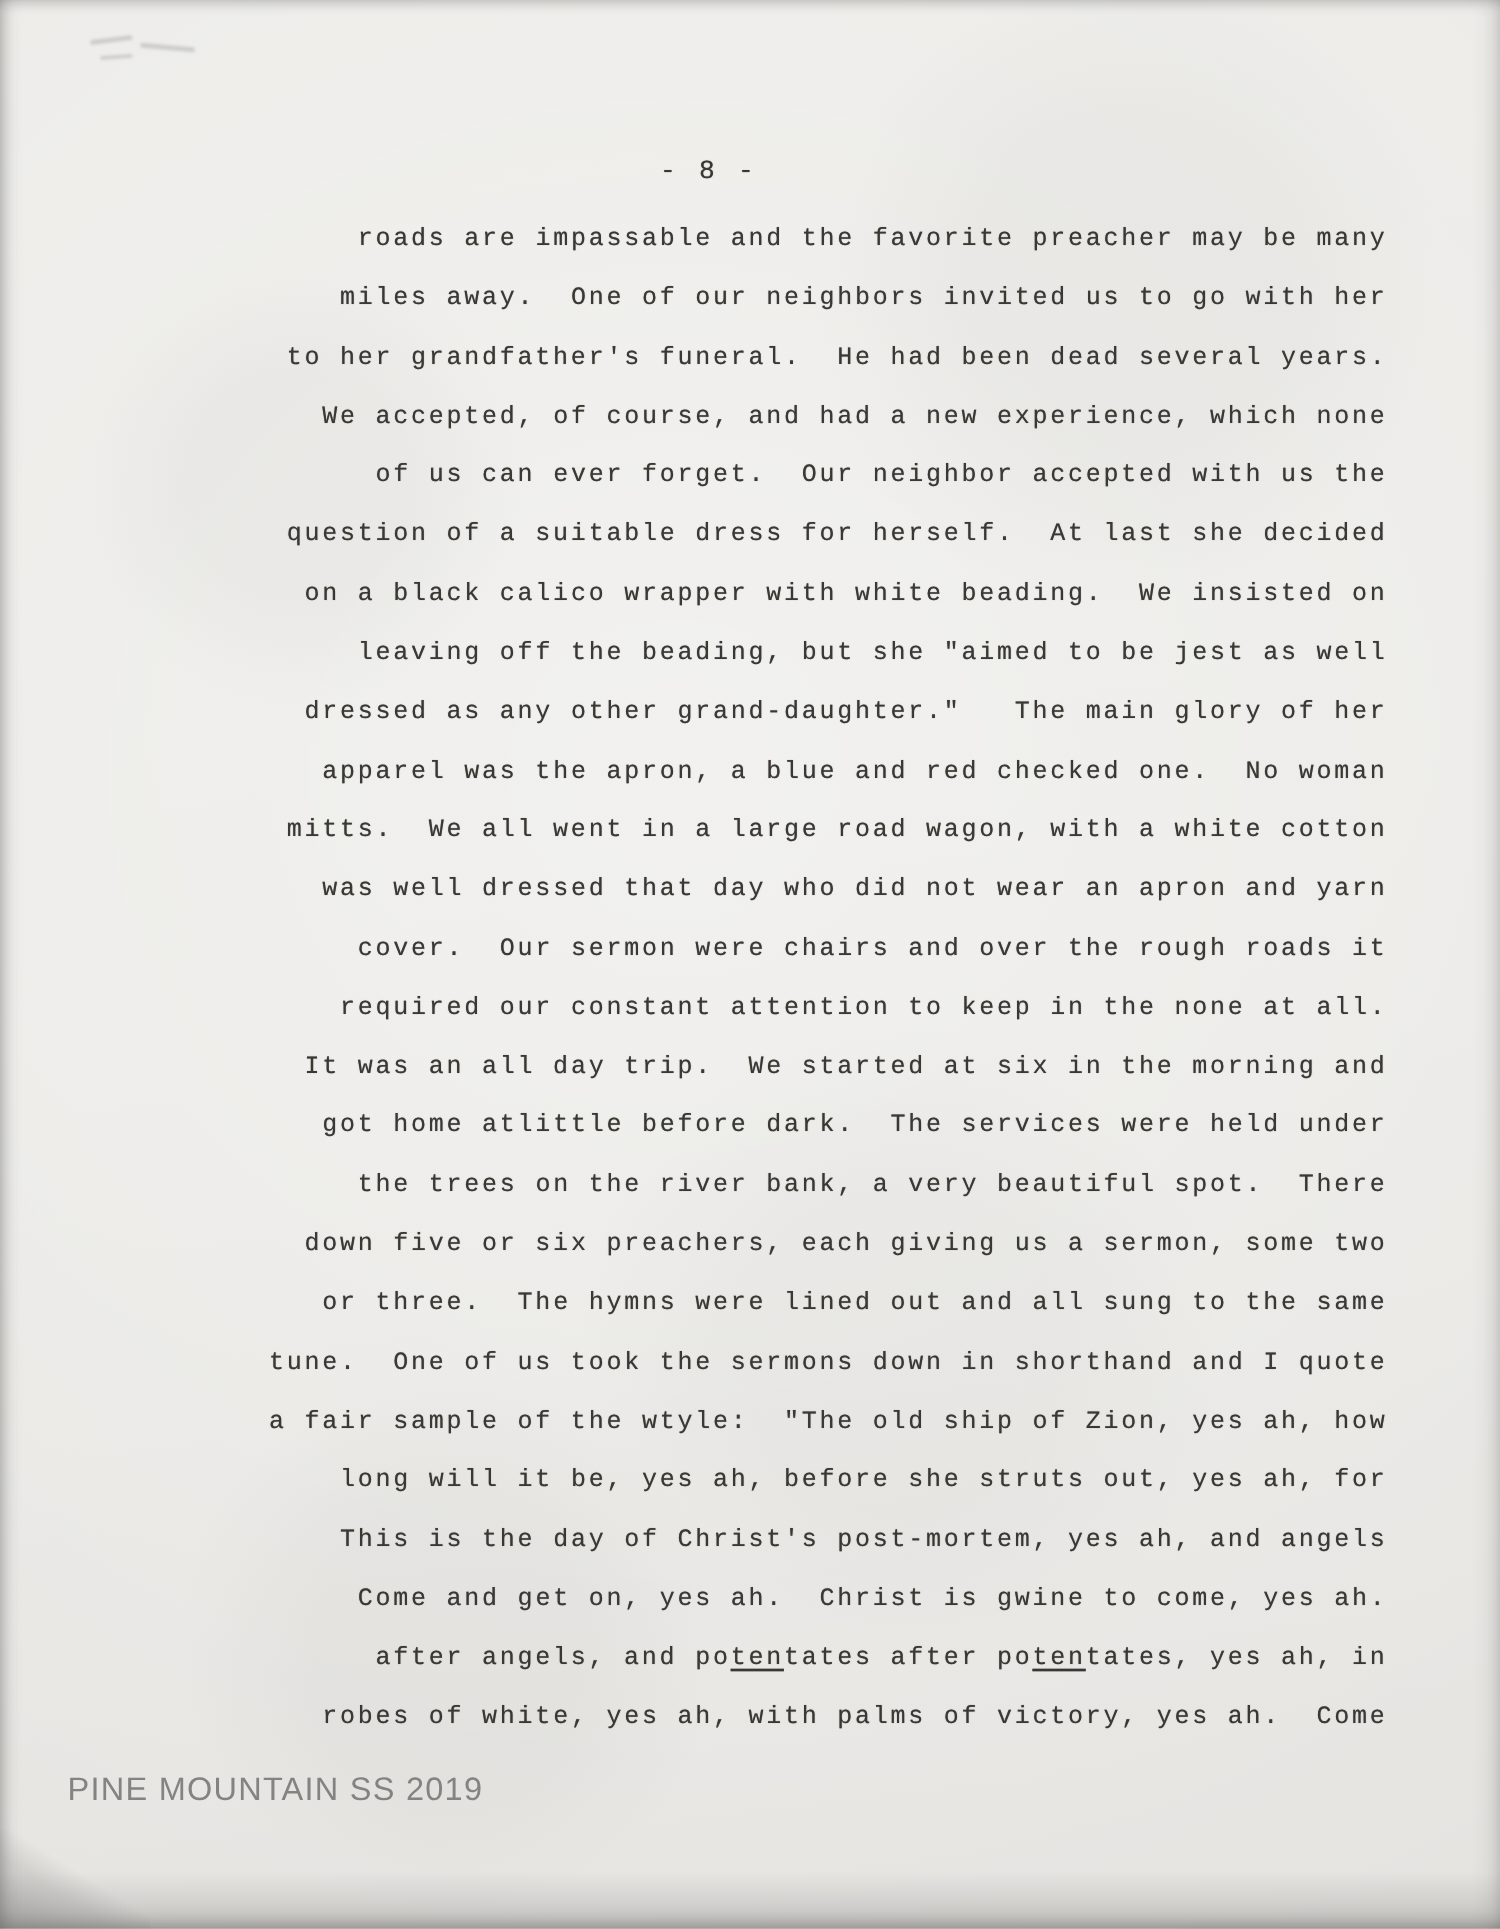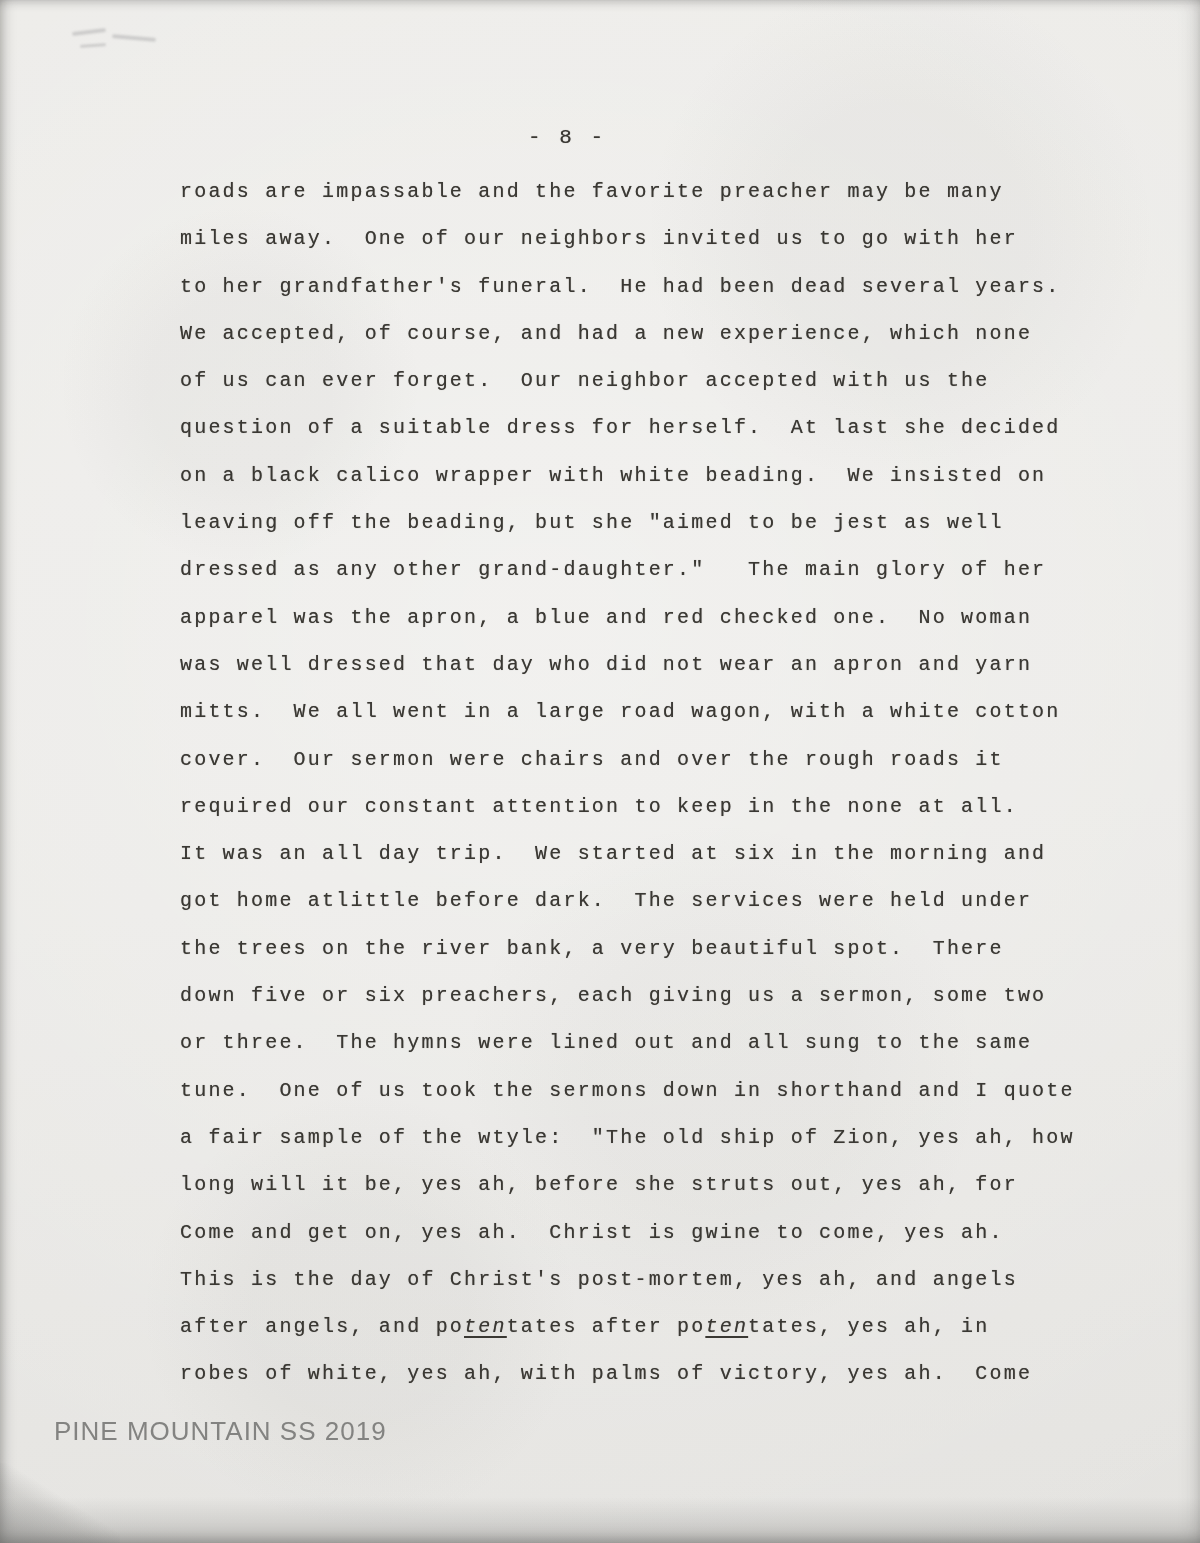--- a/index.html
+++ b/index.html
@@ -87,36 +87,36 @@
     letter-spacing: 3px;
     color: #3a3833;
     text-shadow: 0 0 0.7px rgba(45,42,38,0.65);
     white-space: pre;
   }
   .text-block {
     position: absolute;
     left: 180px;
     top: 168px;
     width: 930px;
+    text-align: right;
   }
   .line {
     font-family: "Liberation Mono", "DejaVu Sans Mono", monospace;
     font-size: 20px;
     letter-spacing: 2.2px;
     line-height: 47.3px;
     height: 47.3px;
     color: #3a3833;
     text-shadow: 0 0 0.7px rgba(45,42,38,0.6);
     white-space: pre;
   }
   .line span.u {
     text-decoration: underline;
     text-decoration-thickness: 2px;
     text-underline-offset: 4px;
-    font-style: italic;
   }
   .watermark {
     position: absolute;
     left: 54px;
     top: 1416px;
     font-family: "Liberation Sans", sans-serif;
     font-size: 26px;
     font-stretch: condensed;
     letter-spacing: 1px;
     color: rgba(125,125,123,0.95);
@@ -140,34 +140,34 @@
       <div class="line">roads are impassable and the favorite preacher may be many</div>
       <div class="line">miles away.  One of our neighbors invited us to go with her</div>
       <div class="line">to her grandfather's funeral.  He had been dead several years.</div>
       <div class="line">We accepted, of course, and had a new experience, which none</div>
       <div class="line">of us can ever forget.  Our neighbor accepted with us the</div>
       <div class="line">question of a suitable dress for herself.  At last she decided</div>
       <div class="line">on a black calico wrapper with white beading.  We insisted on</div>
       <div class="line">leaving off the beading, but she "aimed to be jest as well</div>
       <div class="line">dressed as any other grand-daughter."   The main glory of her</div>
       <div class="line">apparel was the apron, a blue and red checked one.  No woman</div>
+      <div class="line">mitts.  We all went in a large road wagon, with a white cotton</div>
       <div class="line">was well dressed that day who did not wear an apron and yarn</div>
-      <div class="line">mitts.  We all went in a large road wagon, with a white cotton</div>
       <div class="line">cover.  Our sermon were chairs and over the rough roads it</div>
       <div class="line">required our constant attention to keep in the none at all.</div>
       <div class="line">It was an all day trip.  We started at six in the morning and</div>
       <div class="line">got home atlittle before dark.  The services were held under</div>
       <div class="line">the trees on the river bank, a very beautiful spot.  There</div>
       <div class="line">down five or six preachers, each giving us a sermon, some two</div>
       <div class="line">or three.  The hymns were lined out and all sung to the same</div>
       <div class="line">tune.  One of us took the sermons down in shorthand and I quote</div>
       <div class="line">a fair sample of the wtyle:  "The old ship of Zion, yes ah, how</div>
       <div class="line">long will it be, yes ah, before she struts out, yes ah, for</div>
+      <div class="line">This is the day of Christ's post-mortem, yes ah, and angels</div>
       <div class="line">Come and get on, yes ah.  Christ is gwine to come, yes ah.</div>
-      <div class="line">This is the day of Christ's post-mortem, yes ah, and angels</div>
       <div class="line"><span>after angels, and po</span><span class="u">ten</span><span>tates after po</span><span class="u">ten</span><span>tates, yes ah, in</span></div>
       <div class="line">robes of white, yes ah, with palms of victory, yes ah.  Come</div>
     </div>
 
   <div class="watermark">PINE MOUNTAIN SS 2019</div>
 
   <div class="bottom-edge"></div>
   <div class="corner-fold"></div>
 </div>
 

